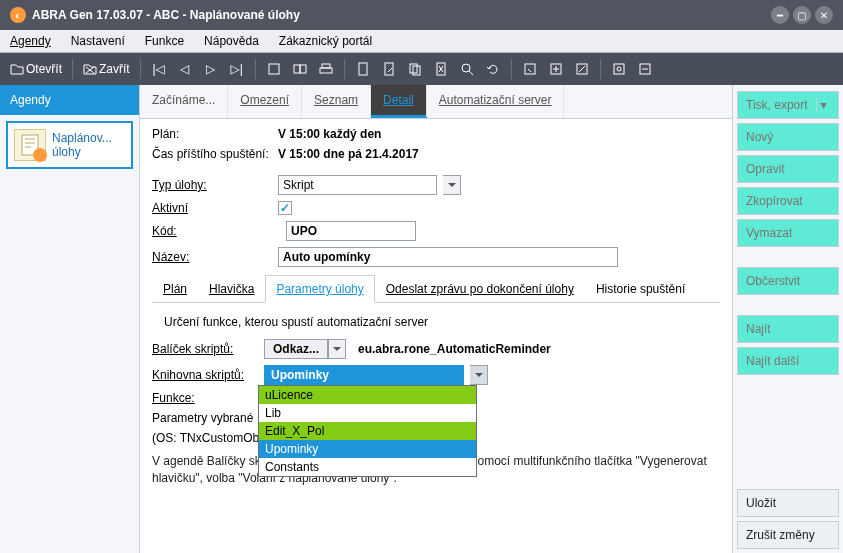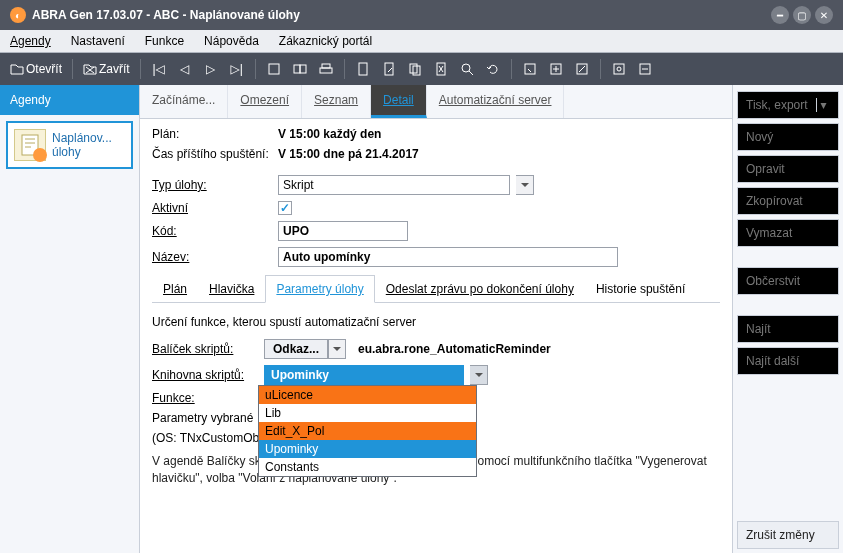--- a/index.html
+++ b/index.html
@@ -30,37 +30,37 @@
     .tabs-main .tab.active { color: #2094d8; border-bottom: 3px solid #2094d8; background: #404040; font-weight: normal; }
     .tab .ul { text-decoration: underline; }
     .content { padding: 8px 12px; flex: 1; overflow: hidden; position: relative; }
     .row { display: flex; align-items: center; margin-bottom: 6px; gap: 6px; }
     .row .lbl { width: 120px; text-align: left; }
     .row .lbl .ul { text-decoration: underline; }
     .val-bold { font-weight: bold; }
     .field { border: 1px solid #9aa0aa; padding: 2px 4px; background: #fff; height: 20px; display: flex; align-items: center; }
     .field.bold { font-weight: bold; }
     .field.wide { width: 340px; }
-    .field.med { width: 130px; }
+    .field.med { width: 130px; margin-left: 8px; }
     .dd-btn { border: 1px solid #9aa0aa; border-left: none; width: 18px; height: 20px; background: #f0f1f4; display: flex; align-items: center; justify-content: center; cursor: pointer; }
     .check { width: 14px; height: 14px; border: 1px solid #9aa0aa; display: flex; align-items: center; justify-content: center; color: #2094d8; font-weight: bold; font-size: 11px; }
     .subtabs { display: flex; border-bottom: 1px solid #c9cfd9; margin-top: 8px; }
     .subtabs .stab { padding: 6px 10px; cursor: pointer; border: 1px solid transparent; border-bottom: none; }
     .subtabs .stab.active { border: 1px solid #c9cfd9; border-bottom: 1px solid #fff; color: #2094d8; margin-bottom: -1px; background: #fff; }
     .stab .ul { text-decoration: underline; }
-    .hint { margin: 12px 0 10px; }
+    .hint { margin: 12px 12px 10px; }
     .pkg-btn { border: 1px solid #9aa0aa; background: #eef0f4; padding: 2px 8px; height: 20px; display: flex; align-items: center; margin-right: 0; font-weight: bold; }
     .ddbox { border: 1px solid #2094d8; background: #2094d8; color: #fff; height: 20px; padding: 2px 6px; width: 200px; display: flex; align-items: center; font-weight: bold; }
     .ddlist { position: absolute; border: 1px solid #6a707a; background: #fff; width: 219px; z-index: 10; }
     .ddlist .opt { padding: 2px 6px; cursor: pointer; }
-    .ddlist .opt.light { background: #f97316; }
+    .ddlist .opt.light { background: #84cc16; }
     .ddlist .opt.sel { background: #2094d8; color: #fff; }
     .note { margin-top: 56px; color: #222; line-height: 1.4; }
     .rightcol { width: 110px; background: #f4f6fa; display: flex; flex-direction: column; padding: 6px 4px 4px; gap: 4px; }
-    .rbtn { border: 1px solid #c9cfd9; padding: 6px 8px; background: #000000; text-align: left; cursor: pointer; color: #777; }
+    .rbtn { border: 1px solid #c9cfd9; padding: 6px 8px; background: #5eead4; text-align: left; cursor: pointer; color: #777; }
     .rbtn.dark { color: #222; background: #eceff4; }
     .rbtn.split { display: flex; }
     .rbtn.split .main { flex: 1; }
     .rbtn.split .arrow { width: 14px; border-left: 1px solid #c9cfd9; text-align: center; color: #777; }
     .spacer { flex: 1; }
     .statusbar { background: #484e5a; color: #fff; display: flex; align-items: center; padding: 4px 10px; font-size: 12px; }
     .statusbar .cell { padding: 0 8px; }
     .statusbar .sepv { width: 1px; height: 14px; background: #6a707a; }
     .statusbar .grow { flex: 1; }
     svg.tri { width: 8px; height: 8px; }
@@ -223,21 +223,21 @@
           <span class="lbl">Plán:</span>
           <span class="val-bold">V 15:00 každý den</span>
         </div>
         <div class="row">
           <span class="lbl">Čas příštího spuštění:</span>
           <span class="val-bold">V 15:00 dne pá 21.4.2017</span>
         </div>
         <div style="height:8px"></div>
         <div class="row">
           <span class="lbl"><span class="ul">Typ úlohy:</span></span>
-          <div class="field" style="width:232px">
+          <div class="field" style="width:159px">
               <span>Skript</span>
             </div>
           <div class="dd-btn">
               <svg class="tri" viewBox="0 0 8 8">
                 <path d="M0 2l4 4 4-4z" fill="#555"></path>
               </svg>
             </div>
         </div>
         <div class="row">
           <span class="lbl"><span class="ul">Aktivní</span></span>
@@ -325,17 +325,18 @@
       <div class="rbtn">Nový</div>
       <div class="rbtn">Opravit</div>
       <div class="rbtn">Zkopírovat</div>
       <div class="rbtn">Vymazat</div>
       <div style="height:12px"></div>
       <div class="rbtn">Občerstvit</div>
       <div style="height:12px"></div>
       <div class="rbtn">Najít</div>
       <div class="rbtn">Najít další</div>
       <div class="spacer"></div>
+      <div class="rbtn dark">Uložit</div>
       <div class="rbtn dark">Zrušit změny</div>
     </div>
   </div>
 
 </div>
 
 </body></html>

